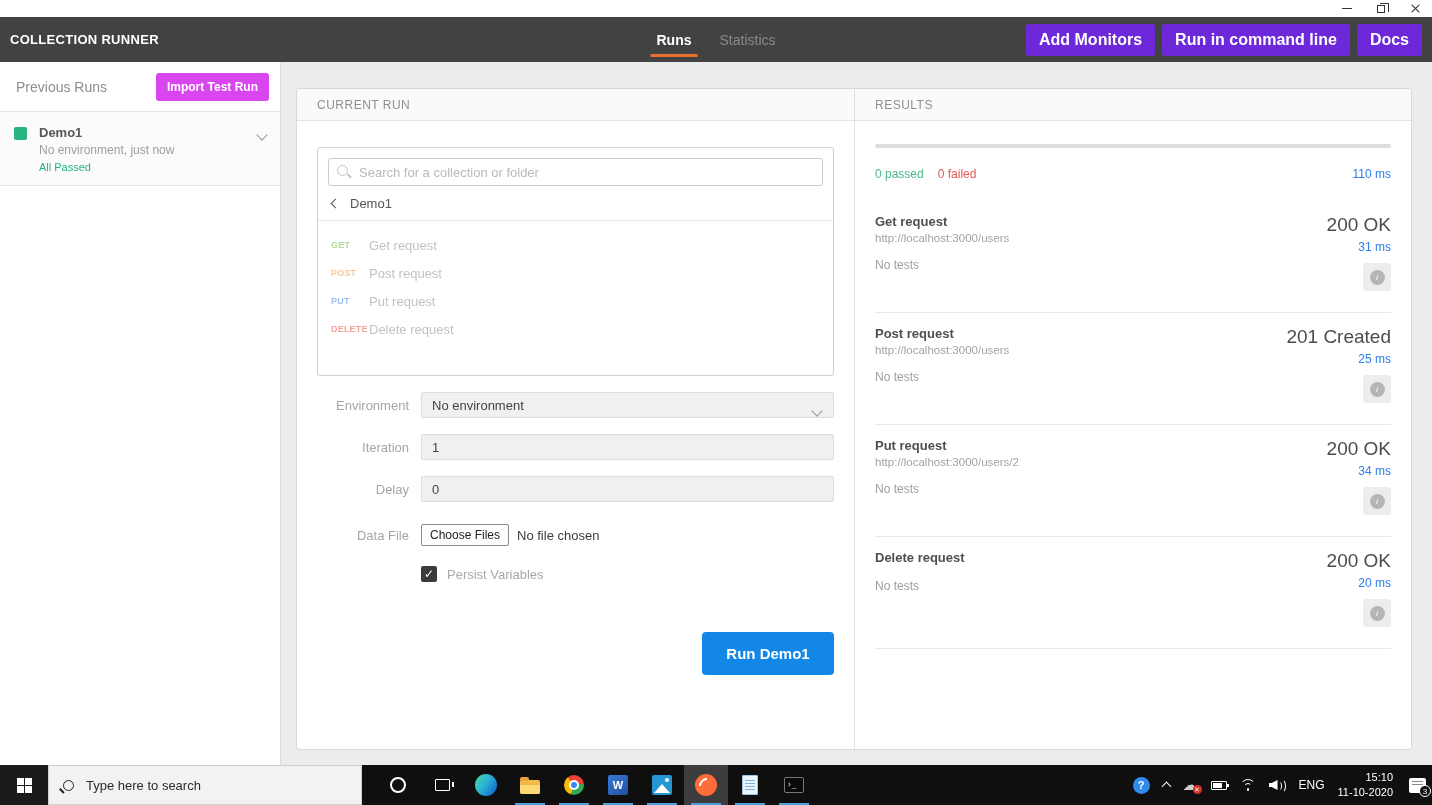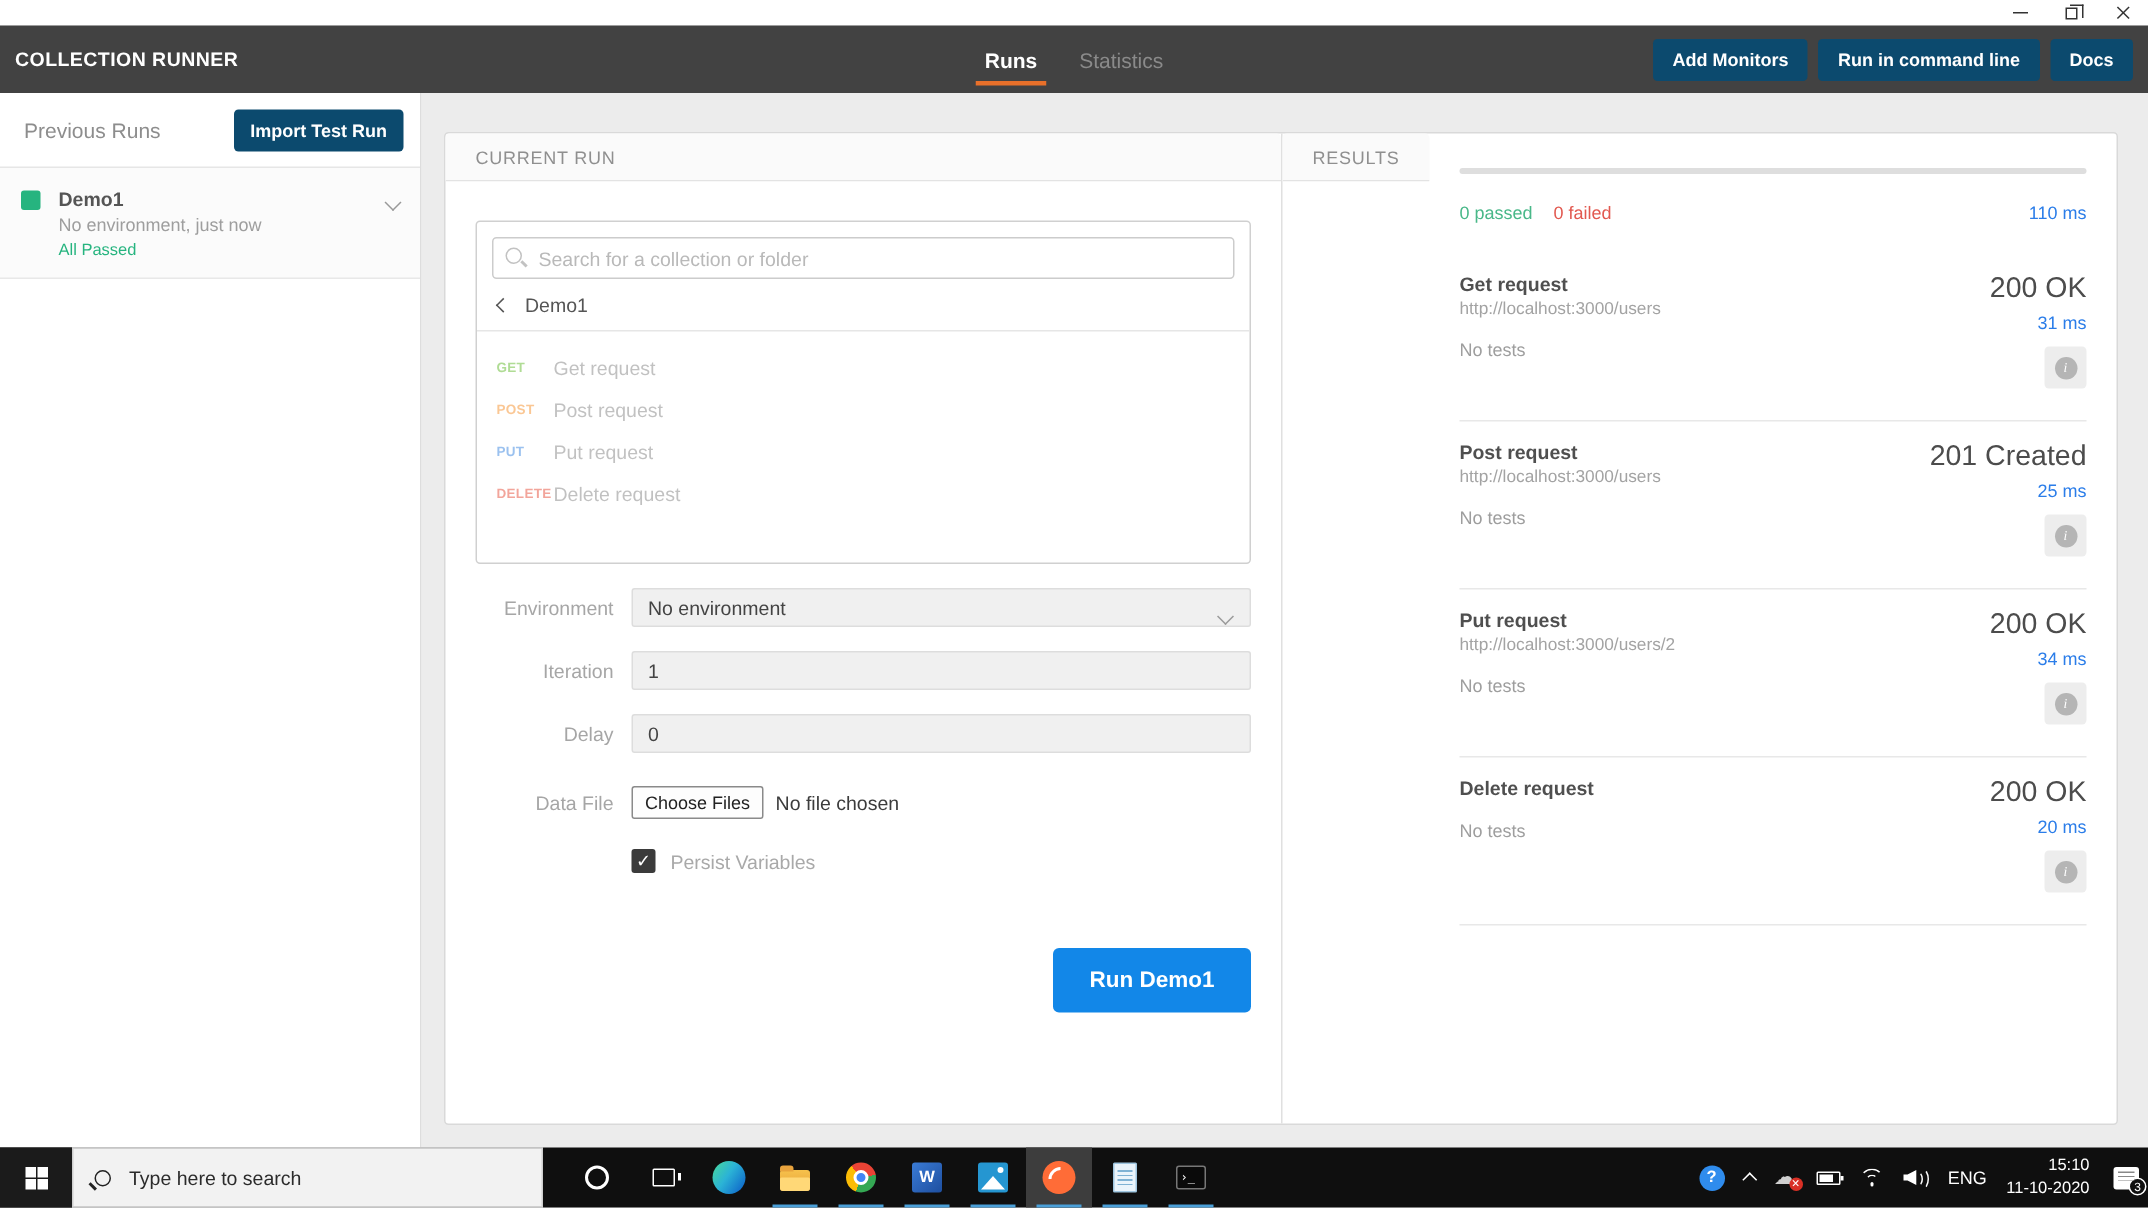--- a/index.html
+++ b/index.html
@@ -16,43 +16,43 @@
   .ic-close::before { transform:rotate(45deg); } .ic-close::after { transform:rotate(-45deg); }
 
   
   .appheader { position:absolute; top:17px; left:0; right:0; height:45px; background:#424242; display:flex; align-items:center; }
   .app-title { color:#fff; font-weight:bold; font-size:13px; letter-spacing:.3px; margin-left:10px; }
   .tabs { position:absolute; left:50%; transform:translateX(-50%); top:0; height:45px; display:flex; align-items:center; gap:28px; }
   .tab { font-size:14px; color:#8a8a8a; height:34px; display:flex; align-items:center; cursor:pointer; position:relative; }
   .tab.active { color:#fff; font-weight:bold; }
   .tab.active::after { content:""; position:absolute; bottom:0; left:-6px; right:-6px; height:3px; background:#e8702a; }
   .hdr-buttons { position:absolute; right:10px; top:0; height:45px; display:flex; align-items:center; gap:7px; }
-  .hdr-btn { background:#0c4a6e; color:#fff; font-weight:bold; font-size:12px; border:none; border-radius:3px; padding:7px 13px; cursor:pointer; font-family:inherit; }
+  .hdr-btn { background:#6d28d9; color:#fff; font-weight:bold; font-size:16px; border:none; border-radius:3px; padding:7px 13px; cursor:pointer; font-family:inherit; }
 
   
   .content { position:absolute; top:62px; left:0; right:0; bottom:40px; display:flex; }
 
   
   .sidebar { width:281px; background:#fff; border-right:1px solid #ddd; flex:none; }
   .sb-head { height:50px; display:flex; align-items:center; justify-content:space-between; padding:0 11px 0 16px; border-bottom:1px solid #e6e6e6; }
   .sb-title { color:#8d8d8d; font-size:14px; }
-  .import-btn { background:#0c4a6e; color:#fff; font-size:12px; font-weight:bold; border:none; border-radius:3px; padding:7px 11px; cursor:pointer; font-family:inherit; }
+  .import-btn { background:#d946ef; color:#fff; font-size:12px; font-weight:bold; border:none; border-radius:3px; padding:7px 11px; cursor:pointer; font-family:inherit; }
   .run-item { background:#fbfbfb; border-bottom:1px solid #e8e8e8; padding:13px 14px 12px 14px; display:flex; cursor:pointer; }
   .run-dot { width:13px; height:13px; background:#26b47f; border-radius:2px; margin:2px 12px 0 0; flex:none; }
   .run-info { flex:1; }
   .run-name { font-size:13px; font-weight:bold; color:#555; }
   .run-meta { font-size:12px; color:#9e9e9e; margin-top:3px; }
   .run-status { font-size:11px; color:#26b47f; margin-top:4px; }
   .chev-down { width:8px; height:8px; border-right:1.5px solid #999; border-bottom:1.5px solid #999; transform:rotate(45deg); margin-top:6px; flex:none; }
 
   
   .main { flex:1; position:relative; }
   .card { position:absolute; top:26px; left:15px; right:20px; bottom:15px; background:#fff; border:1px solid #d9d9d9; border-radius:3px; display:flex; }
   .section-left { width:558px; border-right:1px solid #e0e0e0; flex:none; display:flex; flex-direction:column; }
-  .section-right { flex:1; display:flex; flex-direction:row; }
+  .section-right { flex:1; display:flex; flex-direction:column; }
   .sec-head { height:32px; flex:none; background:#fafafa; border-bottom:1px solid #e3e3e3; display:flex; align-items:center; padding:0 20px; font-size:12px; color:#8f8f8f; letter-spacing:.5px; border-radius:3px 3px 0 0; }
   .sec-body { flex:1; padding:0 20px; overflow:hidden; }
 
   
   .coll-box { margin-top:26px; border:1px solid #d0d0d0; border-radius:3px; height:229px; }
   .search-wrap { margin:10px; position:relative; }
   .search-input { width:100%; height:28px; border:1px solid #ccc; border-radius:3px; padding:0 8px 0 30px; font-size:13px; color:#555; font-family:inherit; outline:none; }
   .search-input::placeholder { color:#b9b9b9; }
   .lens { position:absolute; left:9px; top:7px; width:11px; height:11px; border:1.5px solid #c2c2c2; border-radius:50%; }
   .lens::after { content:""; position:absolute; left:9px; top:9px; width:5px; height:1.5px; background:#c2c2c2; transform:rotate(45deg); }

